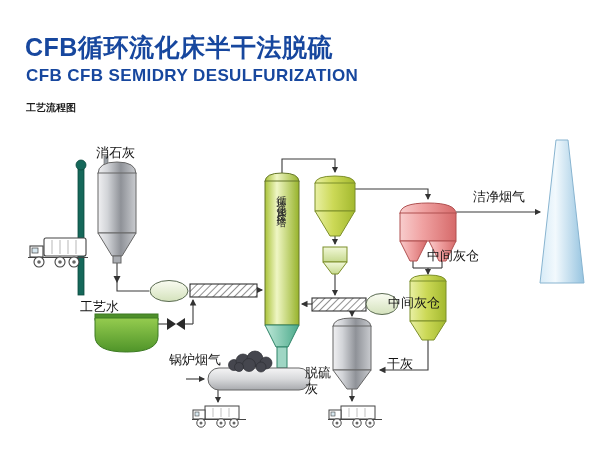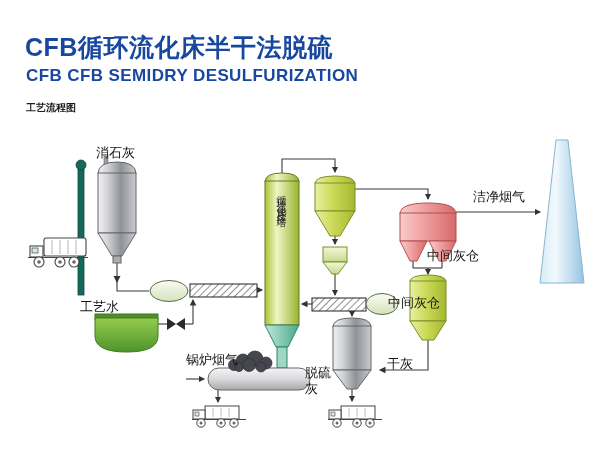--- a/index.html
+++ b/index.html
@@ -251,21 +251,21 @@
         <circle cx="337" cy="423" r="1.5" fill="#666" stroke="none"></circle>
       <circle cx="357" cy="423" r="4.2"></circle>
         <circle cx="357" cy="423" r="1.5" fill="#666" stroke="none"></circle>
       <circle cx="370" cy="423" r="4.2"></circle>
         <circle cx="370" cy="423" r="1.5" fill="#666" stroke="none"></circle>
     </g>
   </svg>
 
   <div class="lbl" style="left:96px; top:146px;">消石灰</div>
   <div class="lbl" style="left:80px; top:300px;">工艺水</div>
-  <div class="lbl" style="left:186px; top:353px;text-align:right;">锅炉烟气</div>
+  <div class="lbl" style="left:169px; top:353px;text-align:right;">锅炉烟气</div>
   <div class="lbl v" style="left:276px; top:188px;">循环流化床反应塔</div>
   <div class="lbl wrap" style="left:305px; top:320px;margin-top:45px;">脱硫灰</div>
   <div class="lbl" style="left:427px; top:249px;">中间灰仓</div>
   <div class="lbl" style="left:388px; top:296px;">中间灰仓</div>
   <div class="lbl" style="left:387px; top:357px;">干灰</div>
   <div class="lbl" style="left:473px; top:190px;">洁净烟气</div>
 
 </div>
 
 </body></html>

